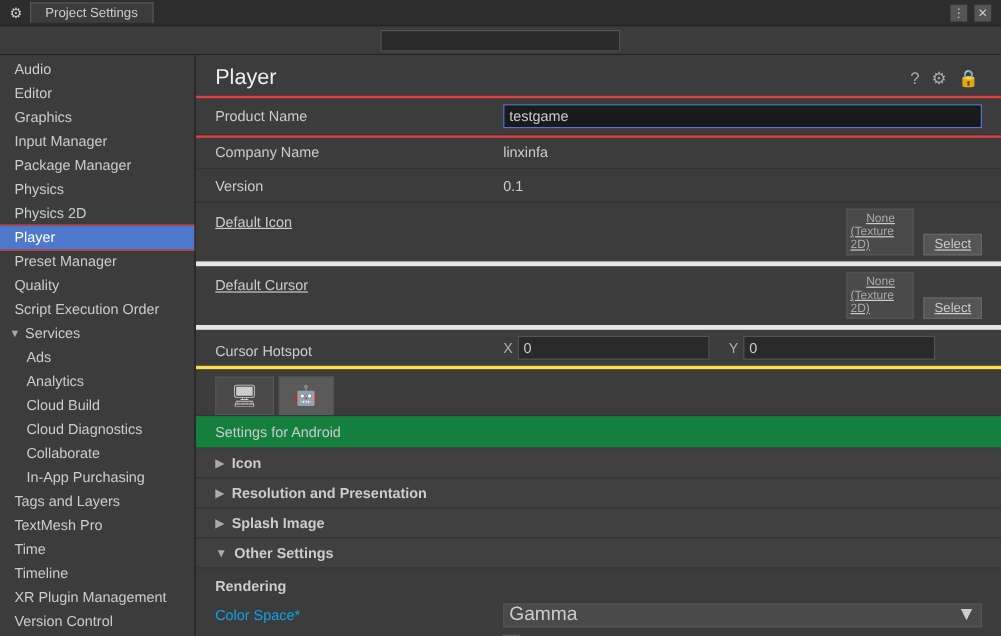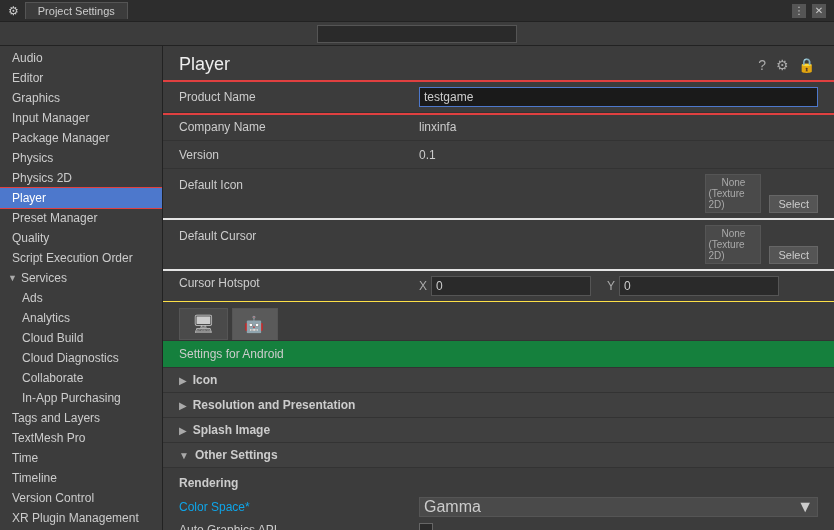--- a/index.html
+++ b/index.html
@@ -189,22 +189,23 @@
     }
     .product-name-row {
       outline: 2px solid #e04040;
     }
 
     
     .icon-field-row {
       display: flex;
       align-items: flex-start;
       padding: 5px 16px;
-      border-bottom: 2px solid #e5e5e5;
+      border-bottom: 4px solid #e5e5e5;
       min-height: 50px;
+      text-decoration: underline;
     }
     .icon-label {
       width: 240px;
       color: #ccc;
       font-size: 12px;
       flex-shrink: 0;
       padding-top: 4px;
     }
     .icon-field-content {
       flex: 1;
@@ -233,23 +234,23 @@
       font-size: 11px;
       padding: 2px 8px;
       cursor: pointer;
       margin-left: 4px;
       align-self: flex-end;
     }
 
     
     .hotspot-row {
       display: flex;
-      align-items: flex-start;
+      align-items: flex-end;
       padding: 5px 16px;
-      border-bottom: 1px solid #fde047;
+      border-bottom: 3px solid #fde047;
     }
     .hotspot-label {
       width: 240px;
       color: #ccc;
       font-size: 12px;
       flex-shrink: 0;
     }
     .hotspot-x {
       display: flex;
       align-items: center;
@@ -426,22 +427,22 @@
     <div class="sidebar-child">Ads</div>
     <div class="sidebar-child">Analytics</div>
     <div class="sidebar-child">Cloud Build</div>
     <div class="sidebar-child">Cloud Diagnostics</div>
     <div class="sidebar-child">Collaborate</div>
     <div class="sidebar-child">In-App Purchasing</div>
     <div class="sidebar-item">Tags and Layers</div>
     <div class="sidebar-item">TextMesh Pro</div>
     <div class="sidebar-item">Time</div>
     <div class="sidebar-item">Timeline</div>
+    <div class="sidebar-item">XR Plugin Management</div>
     <div class="sidebar-item">Version Control</div>
-    <div class="sidebar-item">XR Plugin Management</div>
   </div>
 
   <div class="content">
 
     <div class="content-header">
       <span class="content-title">Player</span>
       <div class="header-icons">
         <button class="header-icon-btn">?</button>
         <button class="header-icon-btn">⚙</button>
         <button class="header-icon-btn">🔒</button>

